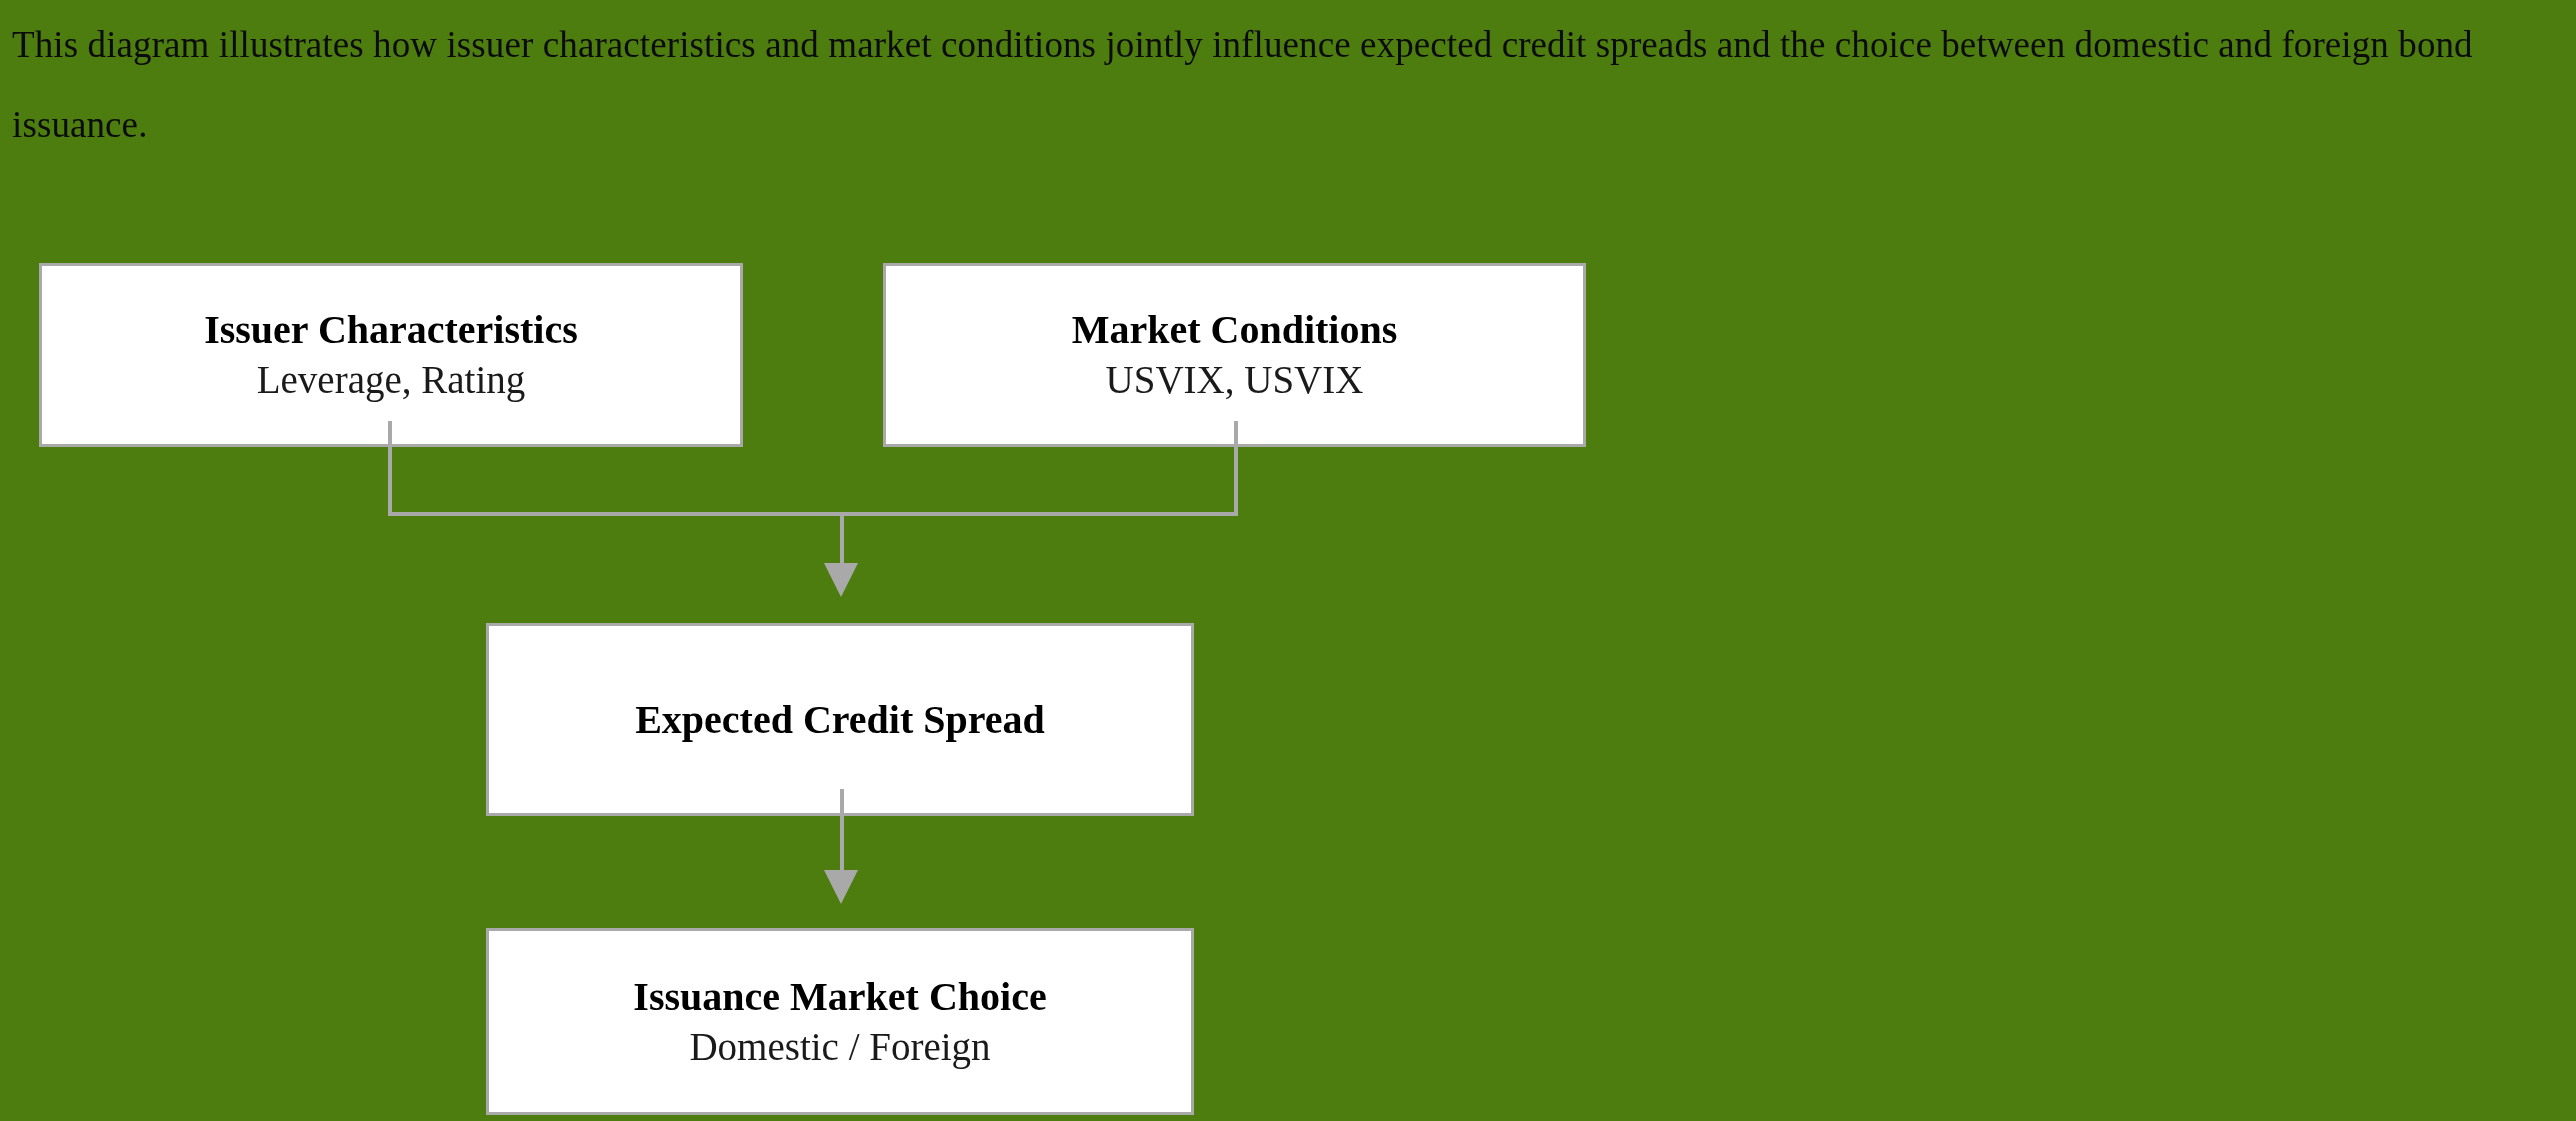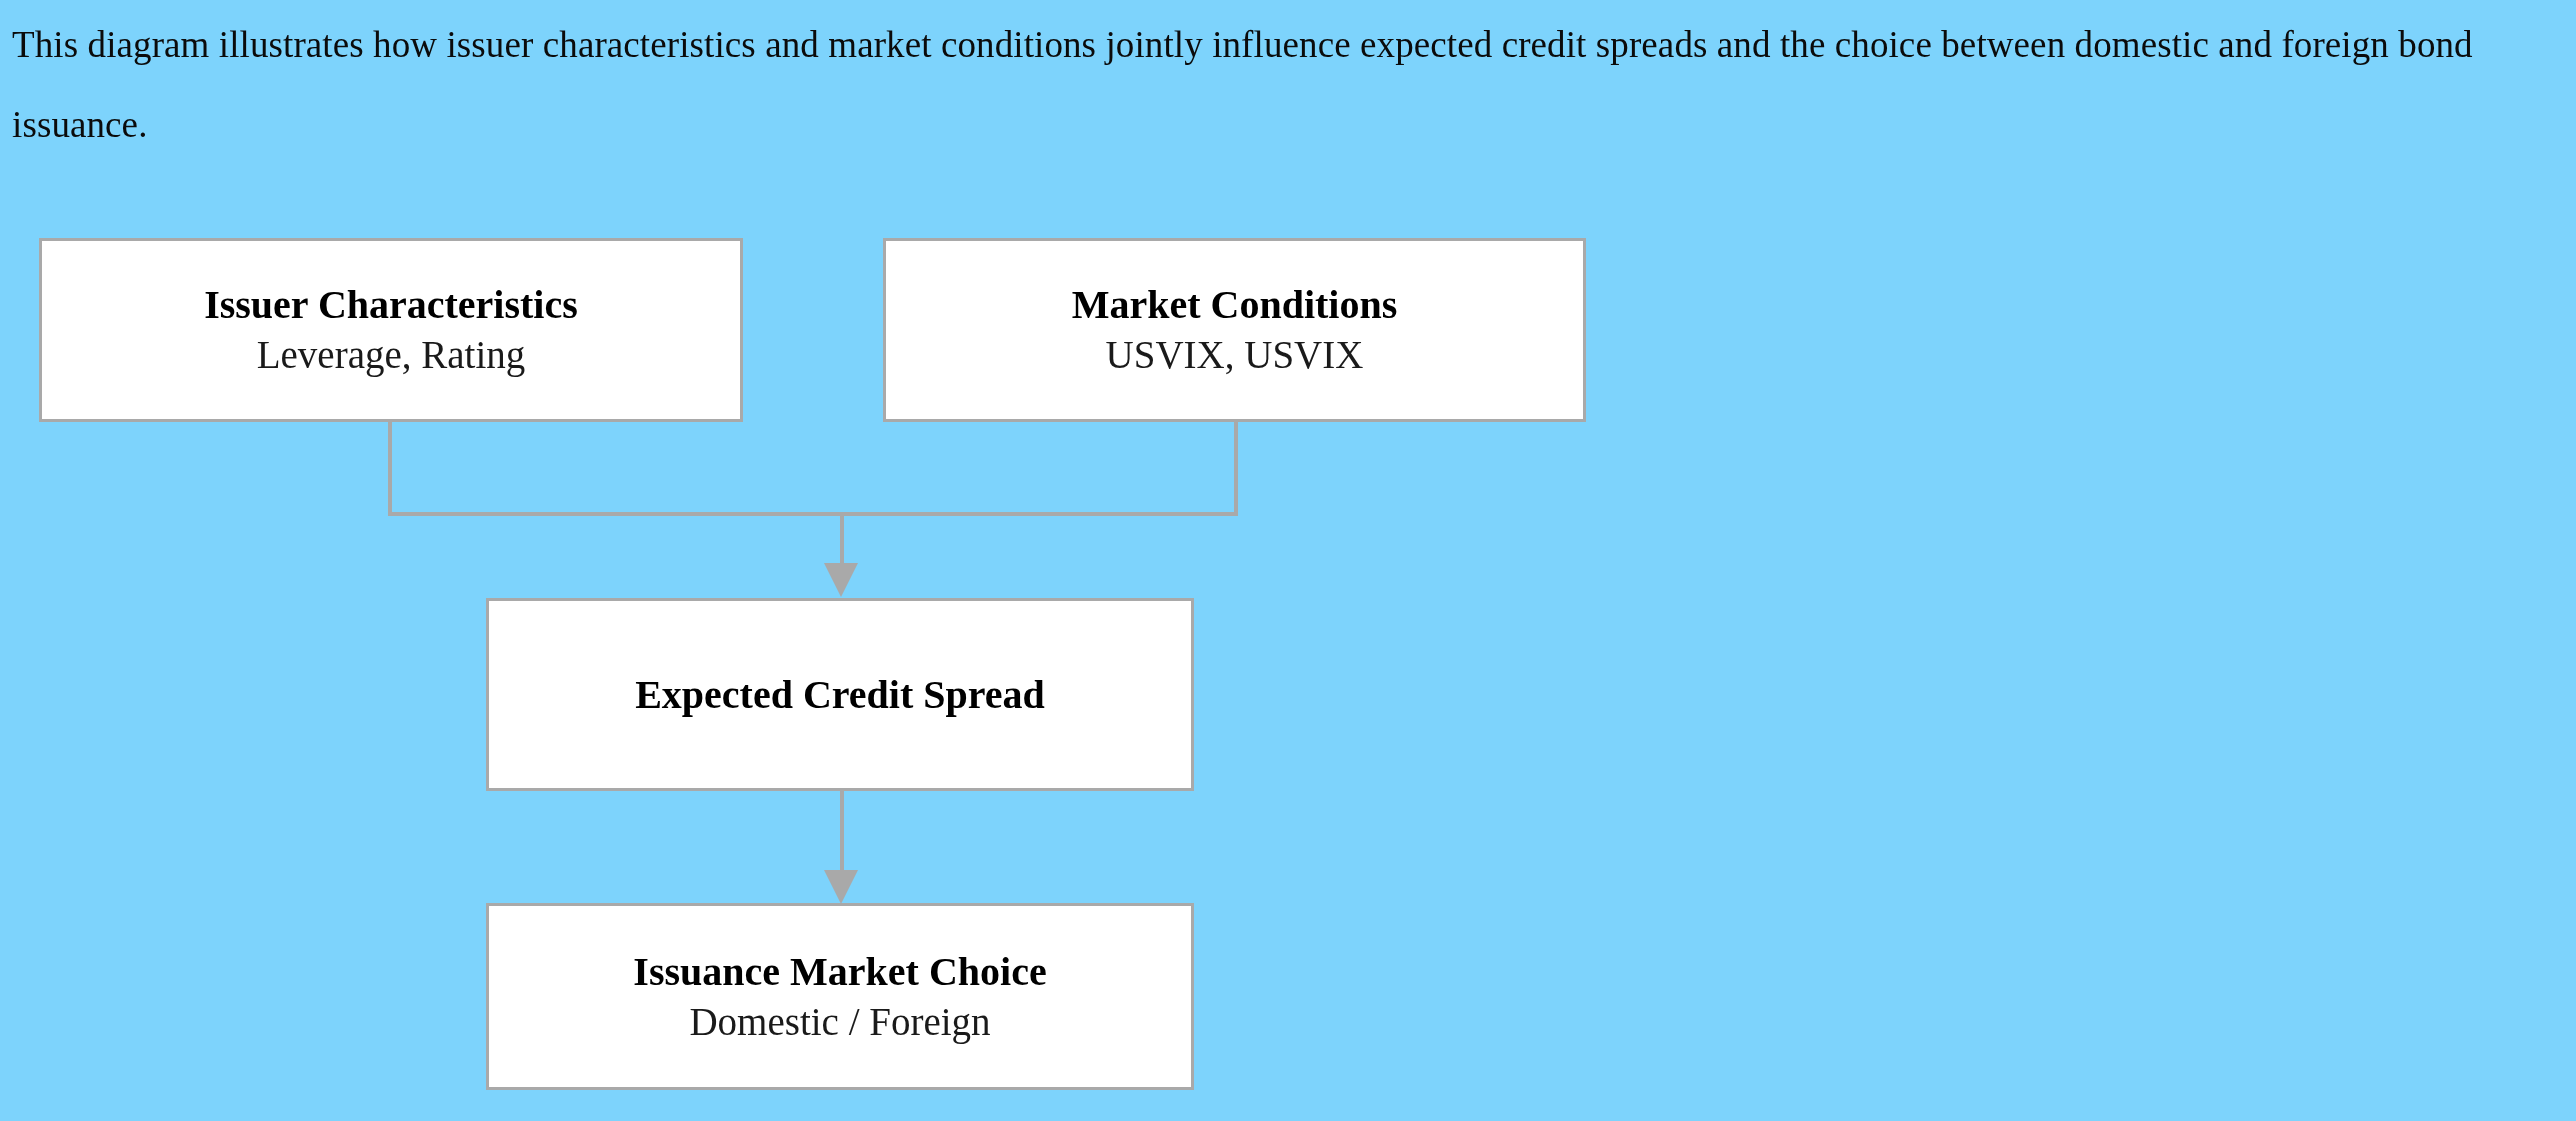--- a/index.html
+++ b/index.html
@@ -9,21 +9,21 @@
     background: #ffffff;
   }
   body {
     font-family: "Liberation Serif", "DejaVu Serif", serif;
     -webkit-font-smoothing: antialiased;
   }
   #page {
     position: relative;
     width: 2576px;
     height: 1121px;
-    background: #7dd3fc;
+    background: #4d7c0f;
     overflow: hidden;
   }
 
   
   .caption {
     position: absolute;
     left: 12px;
     top: 5.1px;
     width: 2551px;
     font-family: "Liberation Serif", "DejaVu Serif", serif;
@@ -39,20 +39,21 @@
     position: absolute;
     box-sizing: border-box;
     background: #ffffff;
     border: 3.4px solid #a9a9a9;
     display: flex;
     flex-direction: column;
     align-items: center;
     justify-content: center;
     text-align: center;
     color: #000000;
+    margin-top: 25px;
   }
   .node .title {
     font-family: "Liberation Serif", "DejaVu Serif", serif;
     font-weight: bold;
     font-size: 40px;
     line-height: 50px;
     color: #000000;
     white-space: nowrap;
   }
   .node .subtitle {

